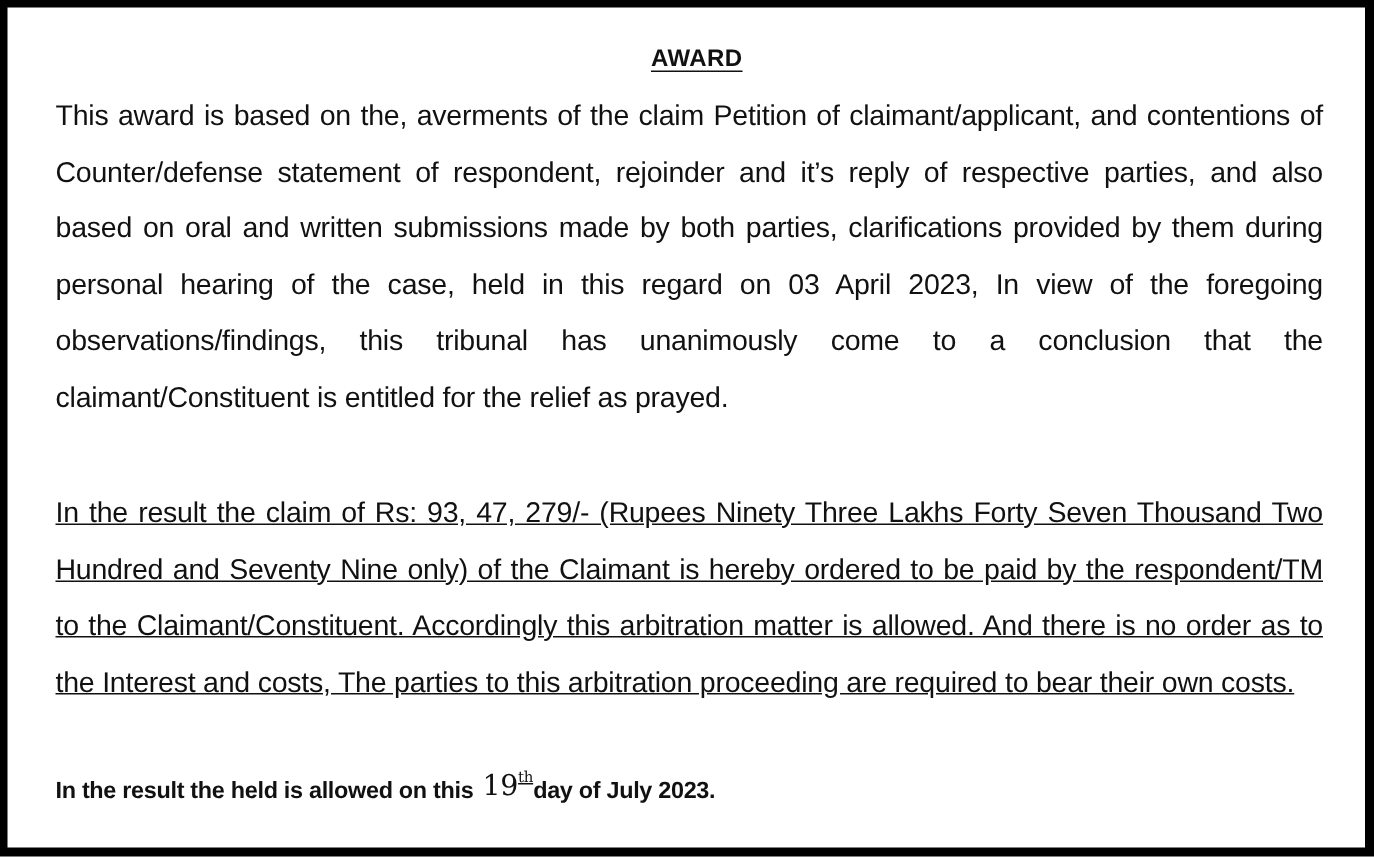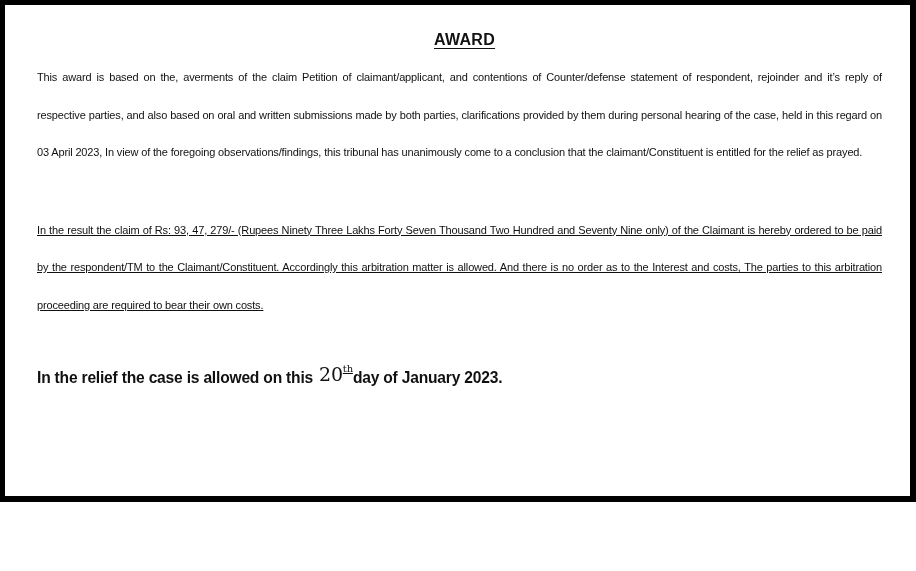--- a/index.html
+++ b/index.html
@@ -1,19 +1,19 @@
 <!DOCTYPE html>
 <html><head>
 <meta charset="utf-8">
 <style>
   html, body { margin: 0; padding: 0; background: #ffffff; }
   body { width: 916px; height: 571px; overflow: hidden; }
   .frame {
     position: absolute; left: 0; top: 0;
-    width: 916px; height: 502px;
+    width: 916px; height: 571px;
     box-sizing: border-box;
     border-top: 5px solid #000;
     border-left: 5px solid #000;
     border-right: 6px solid #000;
     border-bottom: 6px solid #000;
     background: #fff;
     padding-left: 14px;
   }
   .doc {
     position: absolute; left: 32px; top: 24px; width: 845px;
@@ -21,21 +21,21 @@
     color: #111;
   }
   .title {
     text-align: center; font-weight: bold; font-size: 16px;
     text-decoration: underline; text-underline-offset: 3px;
     letter-spacing: 0.3px;
     height: 24px; line-height: 22px;
     margin-left: 10px;
   }
   .para {
-    font-size: 11px; line-height: 37.5px;
+    font-size: 19px; line-height: 37.5px;
     text-align: justify; margin: 0;
     letter-spacing: -0.15px;
   }
   .p1 { margin-top: 6px; }
   .p2 { margin-top: 40px; text-decoration: underline; }
   .final {
     margin-top: 35px; font-size: 15.6px; font-weight: bold;
     line-height: 28px; letter-spacing: -0.2px;
   }
   .hand {
@@ -51,16 +51,16 @@
 
 <div class="frame">
   <div class="doc">
     <div class="title">AWARD</div>
 
     <p class="para p1">This award is based on the, averments of the claim Petition of claimant/applicant, and contentions of Counter/defense statement  of respondent, rejoinder and it’s reply of respective parties, and also based on oral and written submissions made by both parties, clarifications provided by them during personal hearing of the case, held in this regard on 03 April 2023, In view of the foregoing observations/findings, this tribunal has unanimously come to a conclusion that the claimant/Constituent is entitled for the relief as prayed.</p>
 
     <p class="para p2">In the result the claim of Rs: 93, 47, 279/- (Rupees Ninety Three Lakhs Forty Seven Thousand Two Hundred and Seventy Nine only) of the Claimant is hereby ordered to be paid by the respondent/TM to the Claimant/Constituent. Accordingly this arbitration matter is allowed. And there is no order as to the Interest and costs, The parties to this arbitration proceeding are required to bear their own costs.</p>
 
     <div class="final">
-      <span>In the relief the case is allowed on this</span><span class="hand"><span>20</span><sup>th</sup></span><span>day of January 2023.</span>
+      <span>In the result the held is allowed on this</span><span class="hand"><span>19</span><sup>th</sup></span><span>day of July 2023.</span>
     </div>
   </div>
 </div>
 
 </body></html>

